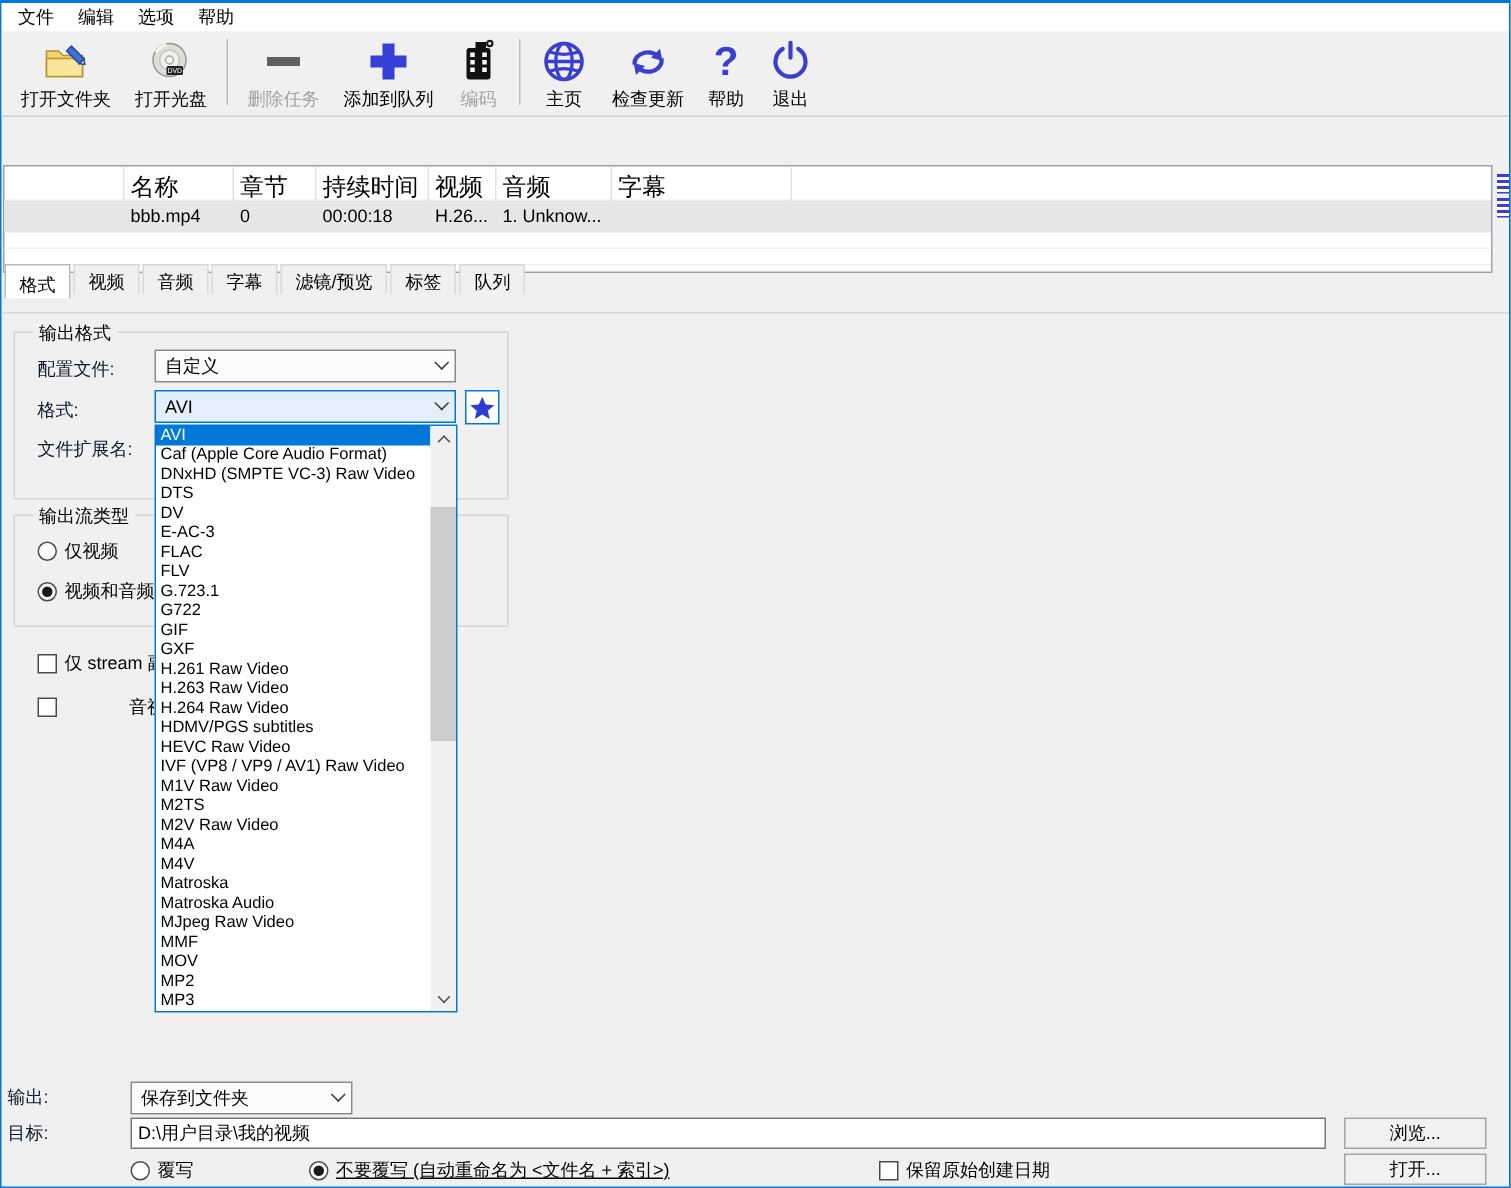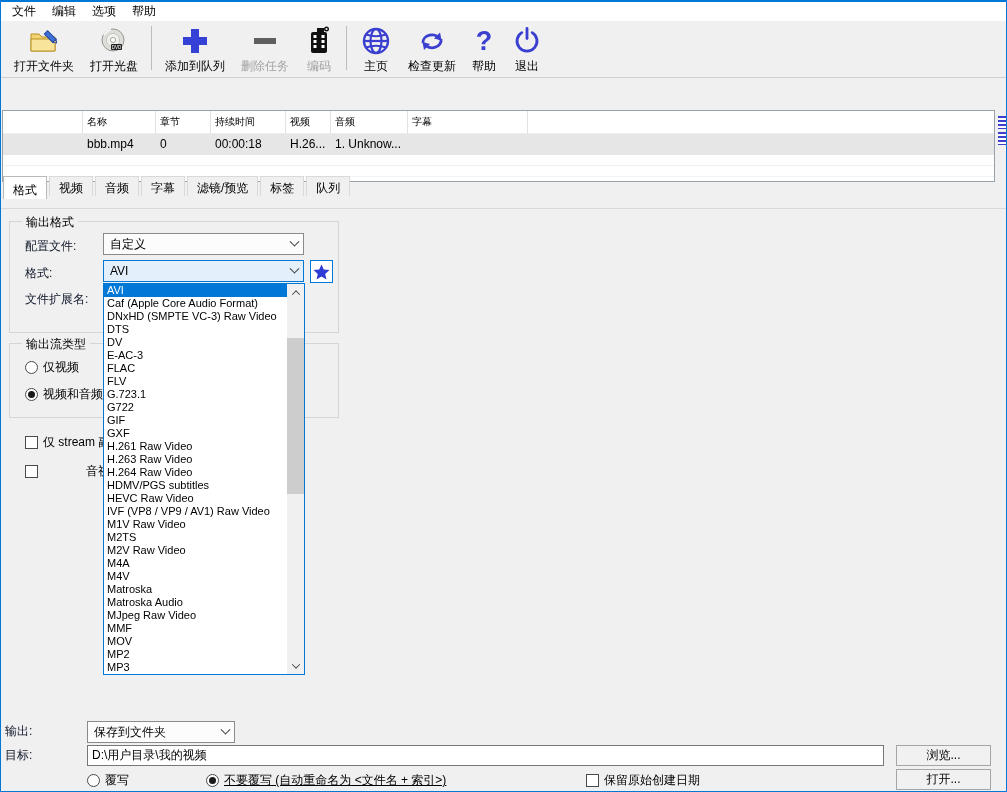--- a/index.html
+++ b/index.html
@@ -32,21 +32,21 @@
   .tool-btn .ticon{ height:32px; display:flex; align-items:center; justify-content:center; }
   .tool-btn .tlabel{ font-size:12px; margin-top:1px; color:#000; white-space:nowrap; }
   .tool-btn.disabled .tlabel{ color:#a3a3a3; }
   .tool-sep{ width:1px; background:#bdbdbd; margin:5px 5px 7px; }
 
   
   .filetable{ position:absolute; top:108px; left:1px; width:993px; height:72px;
               background:#fff; border:1px solid #98a0a8; }
   .ft-header{ display:flex; height:23px; }
   .ft-hcell{ border-right:1px solid #e2e2e2; border-bottom:1px solid #ededed;
-             font-size:10px; padding:4px 0 0 4px; overflow:hidden; white-space:nowrap; }
+             font-size:16px; padding:4px 0 0 4px; overflow:hidden; white-space:nowrap; }
   .ft-row{ display:flex; height:21px; background:#e6e6e6; }
   .ft-cell{ font-size:12px; padding:3px 0 0 4px; overflow:hidden; white-space:nowrap; }
   .ft-empty{ height:11px; border-bottom:1px solid #f1f1f1; }
 
   .grip{ position:absolute; left:997px; width:8px; height:13px;
          background:repeating-linear-gradient(180deg,#3a3fd0 0 2px,#ffffff 2px 4px); }
   .grip1{ top:114px; } .grip2{ top:130px; }
 
   
   .tabs{ position:absolute; top:174px; left:2px; display:flex; align-items:flex-start; height:23px; z-index:3; }
@@ -136,35 +136,35 @@
             <circle cx="14" cy="13" r="6.6" fill="#efefec" stroke="#c6c6c0"></circle>
             <circle cx="14" cy="13" r="2.6" fill="#fbfbf9" stroke="#a8a8a0"></circle>
             <path d="M5 8 A11 11 0 0 1 12 2.5" stroke="#fff" stroke-width="2" fill="none" opacity="0.8"></path>
             <rect x="12" y="17" width="11" height="6" rx="1" fill="#222"></rect>
             <text x="17.5" y="21.8" font-size="4.6" fill="#fff" text-anchor="middle" font-family="sans-serif">DVD</text>
           </svg>
         </span>
         <span class="tlabel">打开光盘</span>
       </div>
       <div class="tool-sep"></div>
+      <div class="tool-btn disabled">
+        <span class="ticon">
+          <svg width="30" height="30" viewBox="0 0 30 30">
+            <rect x="4" y="12" width="22" height="6" fill="#5f5f5f"></rect>
+          </svg>
+        </span>
+        <span class="tlabel">删除任务</span>
+      </div>
       <div class="tool-btn">
         <span class="ticon">
           <svg width="30" height="30" viewBox="0 0 30 30">
             <path d="M11 3 h8 v8 h8 v8 h-8 v8 h-8 v-8 h-8 v-8 h8 z" fill="#3540d6"></path>
           </svg>
         </span>
         <span class="tlabel">添加到队列</span>
-      </div>
-      <div class="tool-btn disabled">
-        <span class="ticon">
-          <svg width="30" height="30" viewBox="0 0 30 30">
-            <rect x="4" y="12" width="22" height="6" fill="#5f5f5f"></rect>
-          </svg>
-        </span>
-        <span class="tlabel">删除任务</span>
       </div>
       <div class="tool-btn disabled">
         <span class="ticon">
           <svg width="28" height="30" viewBox="0 0 28 30">
             <rect x="12" y="2" width="7" height="4" fill="#111"></rect>
             <circle cx="21.5" cy="3" r="1.8" fill="none" stroke="#111" stroke-width="1.4"></circle>
             <rect x="6" y="6" width="16" height="21" rx="2" fill="#111"></rect>
             <rect x="8.5" y="9" width="3" height="3" fill="#fff"></rect>
             <rect x="8.5" y="14" width="3" height="3" fill="#fff"></rect>
             <rect x="8.5" y="19" width="3" height="3" fill="#fff"></rect>

